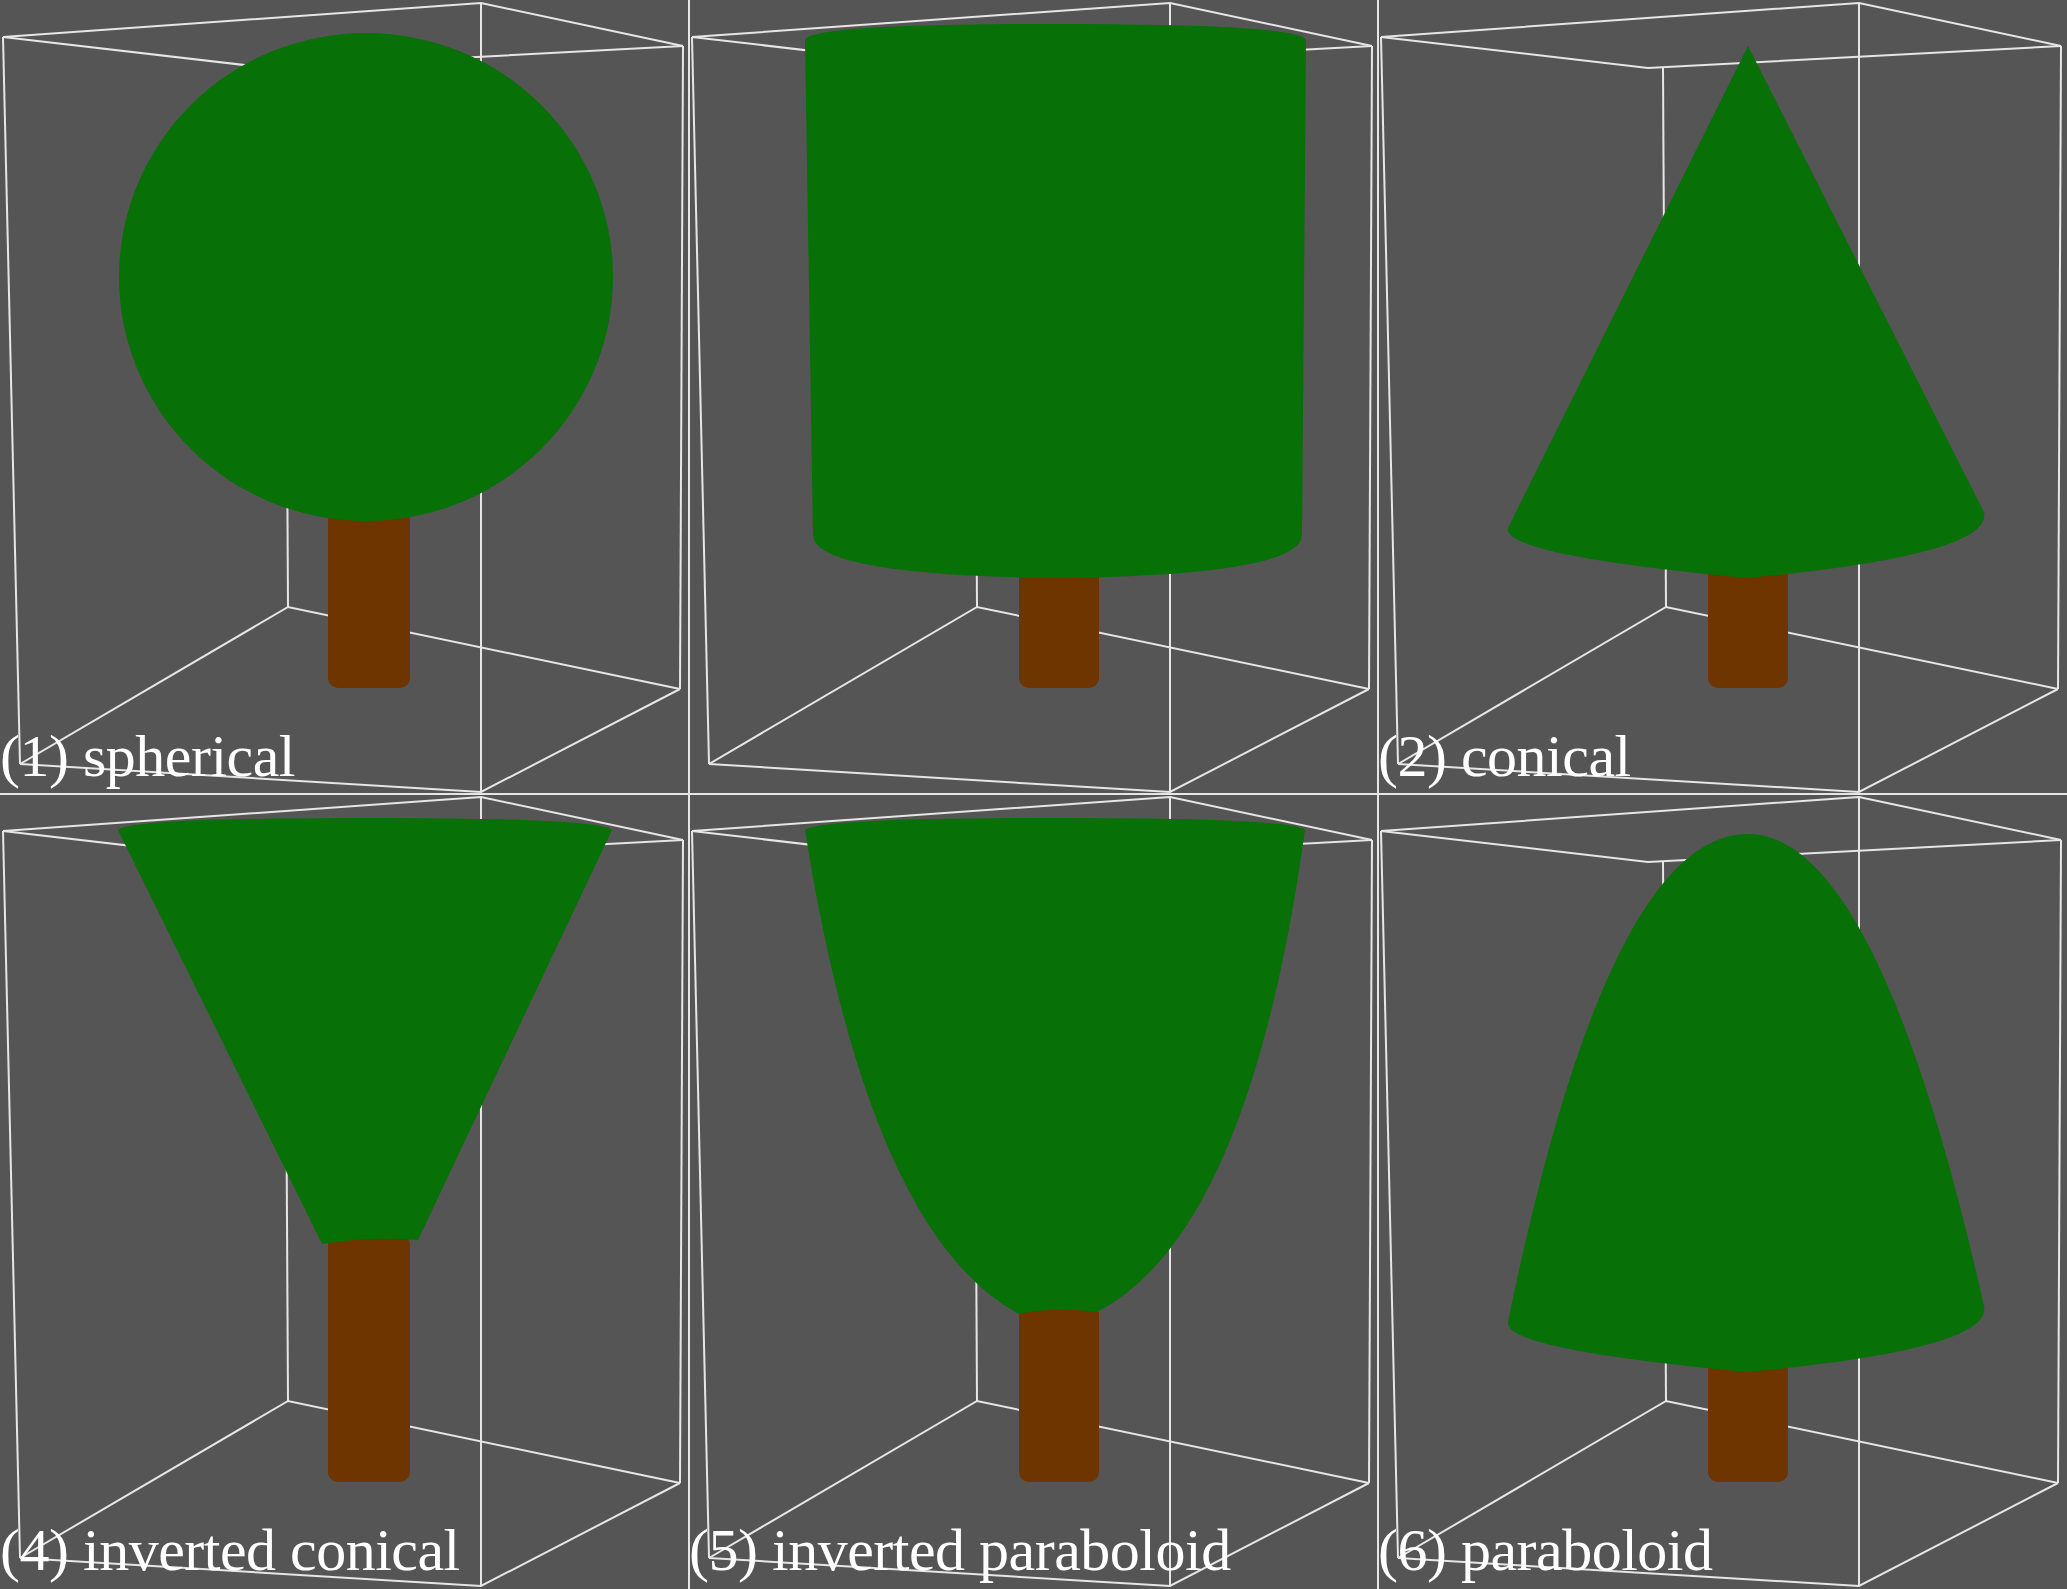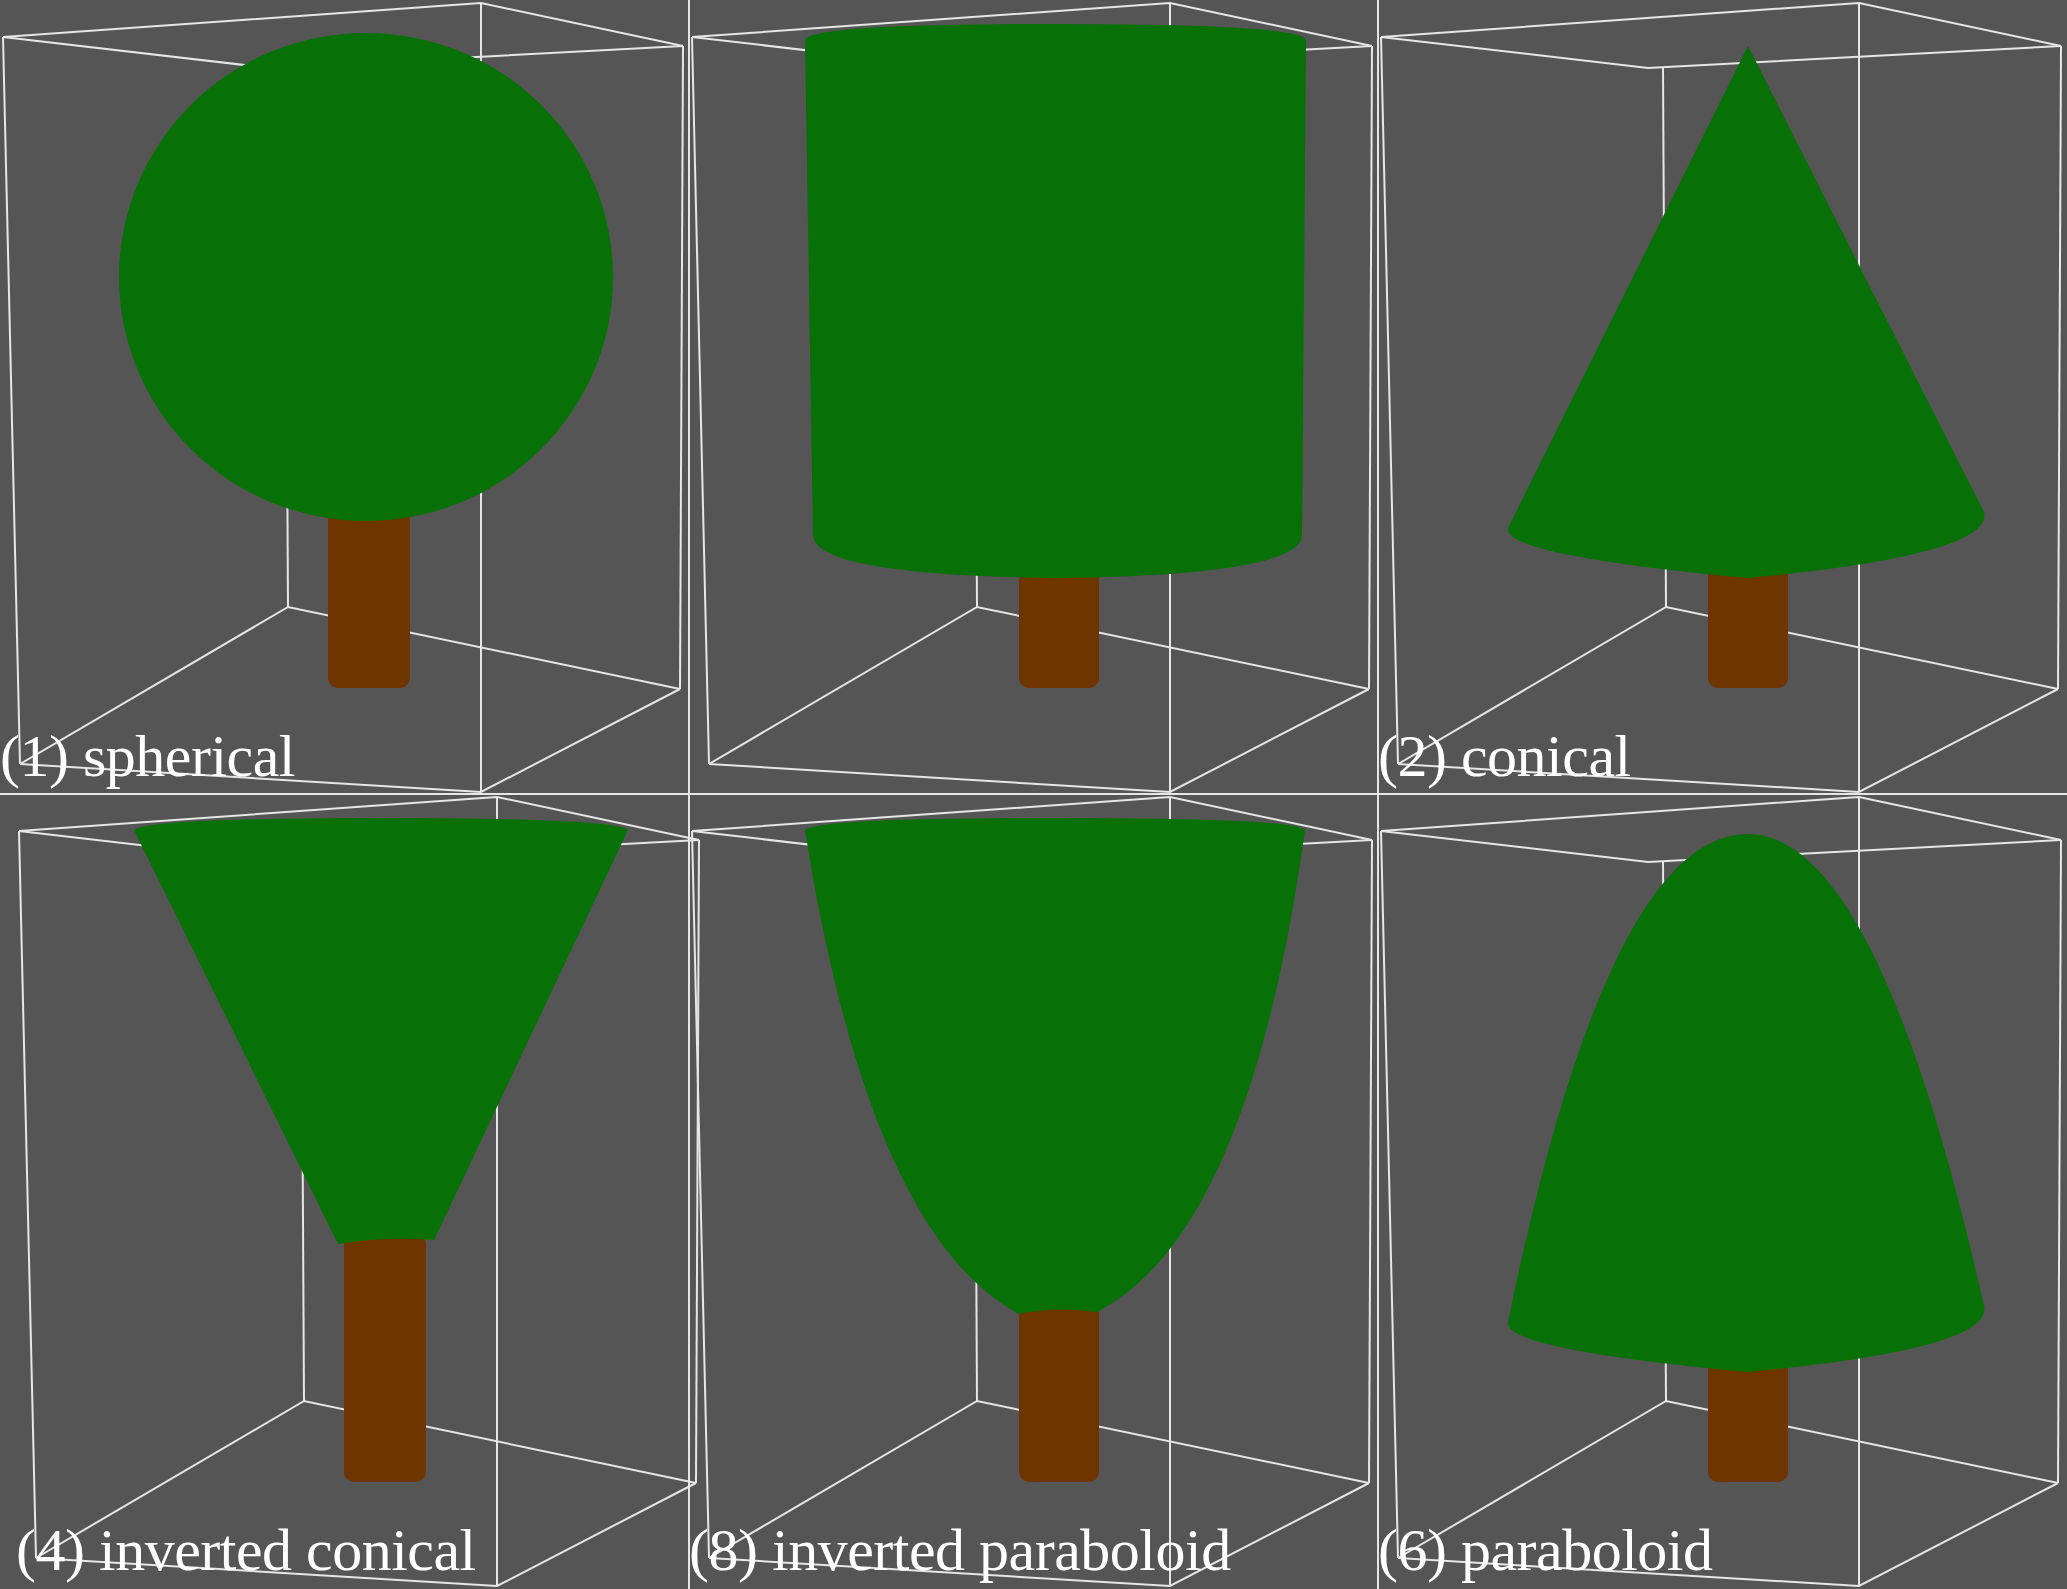--- a/index.html
+++ b/index.html
@@ -68,21 +68,21 @@
         <polyline points="20,764 481,792 680,689"></polyline>
       </g>
     </svg>
     <svg width="689" height="794">
       <rect x="330" y="560" width="80" height="128" rx="10" fill="#6f3500"></rect>
       <path d="M370,46 L606,512 Q616,555 370,578 Q124,555 130,528 Z" fill="#077007"></path>
     </svg>
     <div class="label">(2) conical</div>
   </div>
 
-  <div class="panel" style="left:16px;top:794px;border-radius:28px;">
+  <div class="panel" style="left:0;top:794px;border-radius:28px;">
     <svg width="689" height="794">
       <g stroke="#e6e6e6" stroke-width="2" fill="none">
         <polyline points="3,37 481,3 683,46"></polyline>
         <polyline points="3,37 270,68 683,46"></polyline>
         <line x1="3" y1="37" x2="20" y2="764"></line>
         <line x1="481" y1="3" x2="481" y2="792"></line>
         <line x1="683" y1="46" x2="680" y2="689"></line>
         <line x1="285" y1="68" x2="288" y2="607"></line>
         <polyline points="20,764 288,607 680,689"></polyline>
         <polyline points="20,764 481,792 680,689"></polyline>
@@ -105,21 +105,21 @@
         <line x1="683" y1="46" x2="680" y2="689"></line>
         <line x1="285" y1="68" x2="288" y2="607"></line>
         <polyline points="20,764 288,607 680,689"></polyline>
         <polyline points="20,764 481,792 680,689"></polyline>
       </g>
     </svg>
     <svg width="689" height="794">
       <rect x="330" y="510" width="80" height="178" rx="10" fill="#6f3500"></rect>
       <path d="M116,36 Q130,24 366,24 Q605,24 616,36 Q560,440 408,518 Q366,512 330,520 Q180,440 116,36 Z" fill="#077007"></path>
     </svg>
-    <div class="label">(8) inverted paraboloid</div>
+    <div class="label">(5) inverted paraboloid</div>
   </div>
 
   <div class="panel" style="left:1378px;top:794px;">
     <svg width="689" height="794">
       <g stroke="#e6e6e6" stroke-width="2" fill="none">
         <polyline points="3,37 481,3 683,46"></polyline>
         <polyline points="3,37 270,68 683,46"></polyline>
         <line x1="3" y1="37" x2="20" y2="764"></line>
         <line x1="481" y1="3" x2="481" y2="792"></line>
         <line x1="683" y1="46" x2="680" y2="689"></line>

